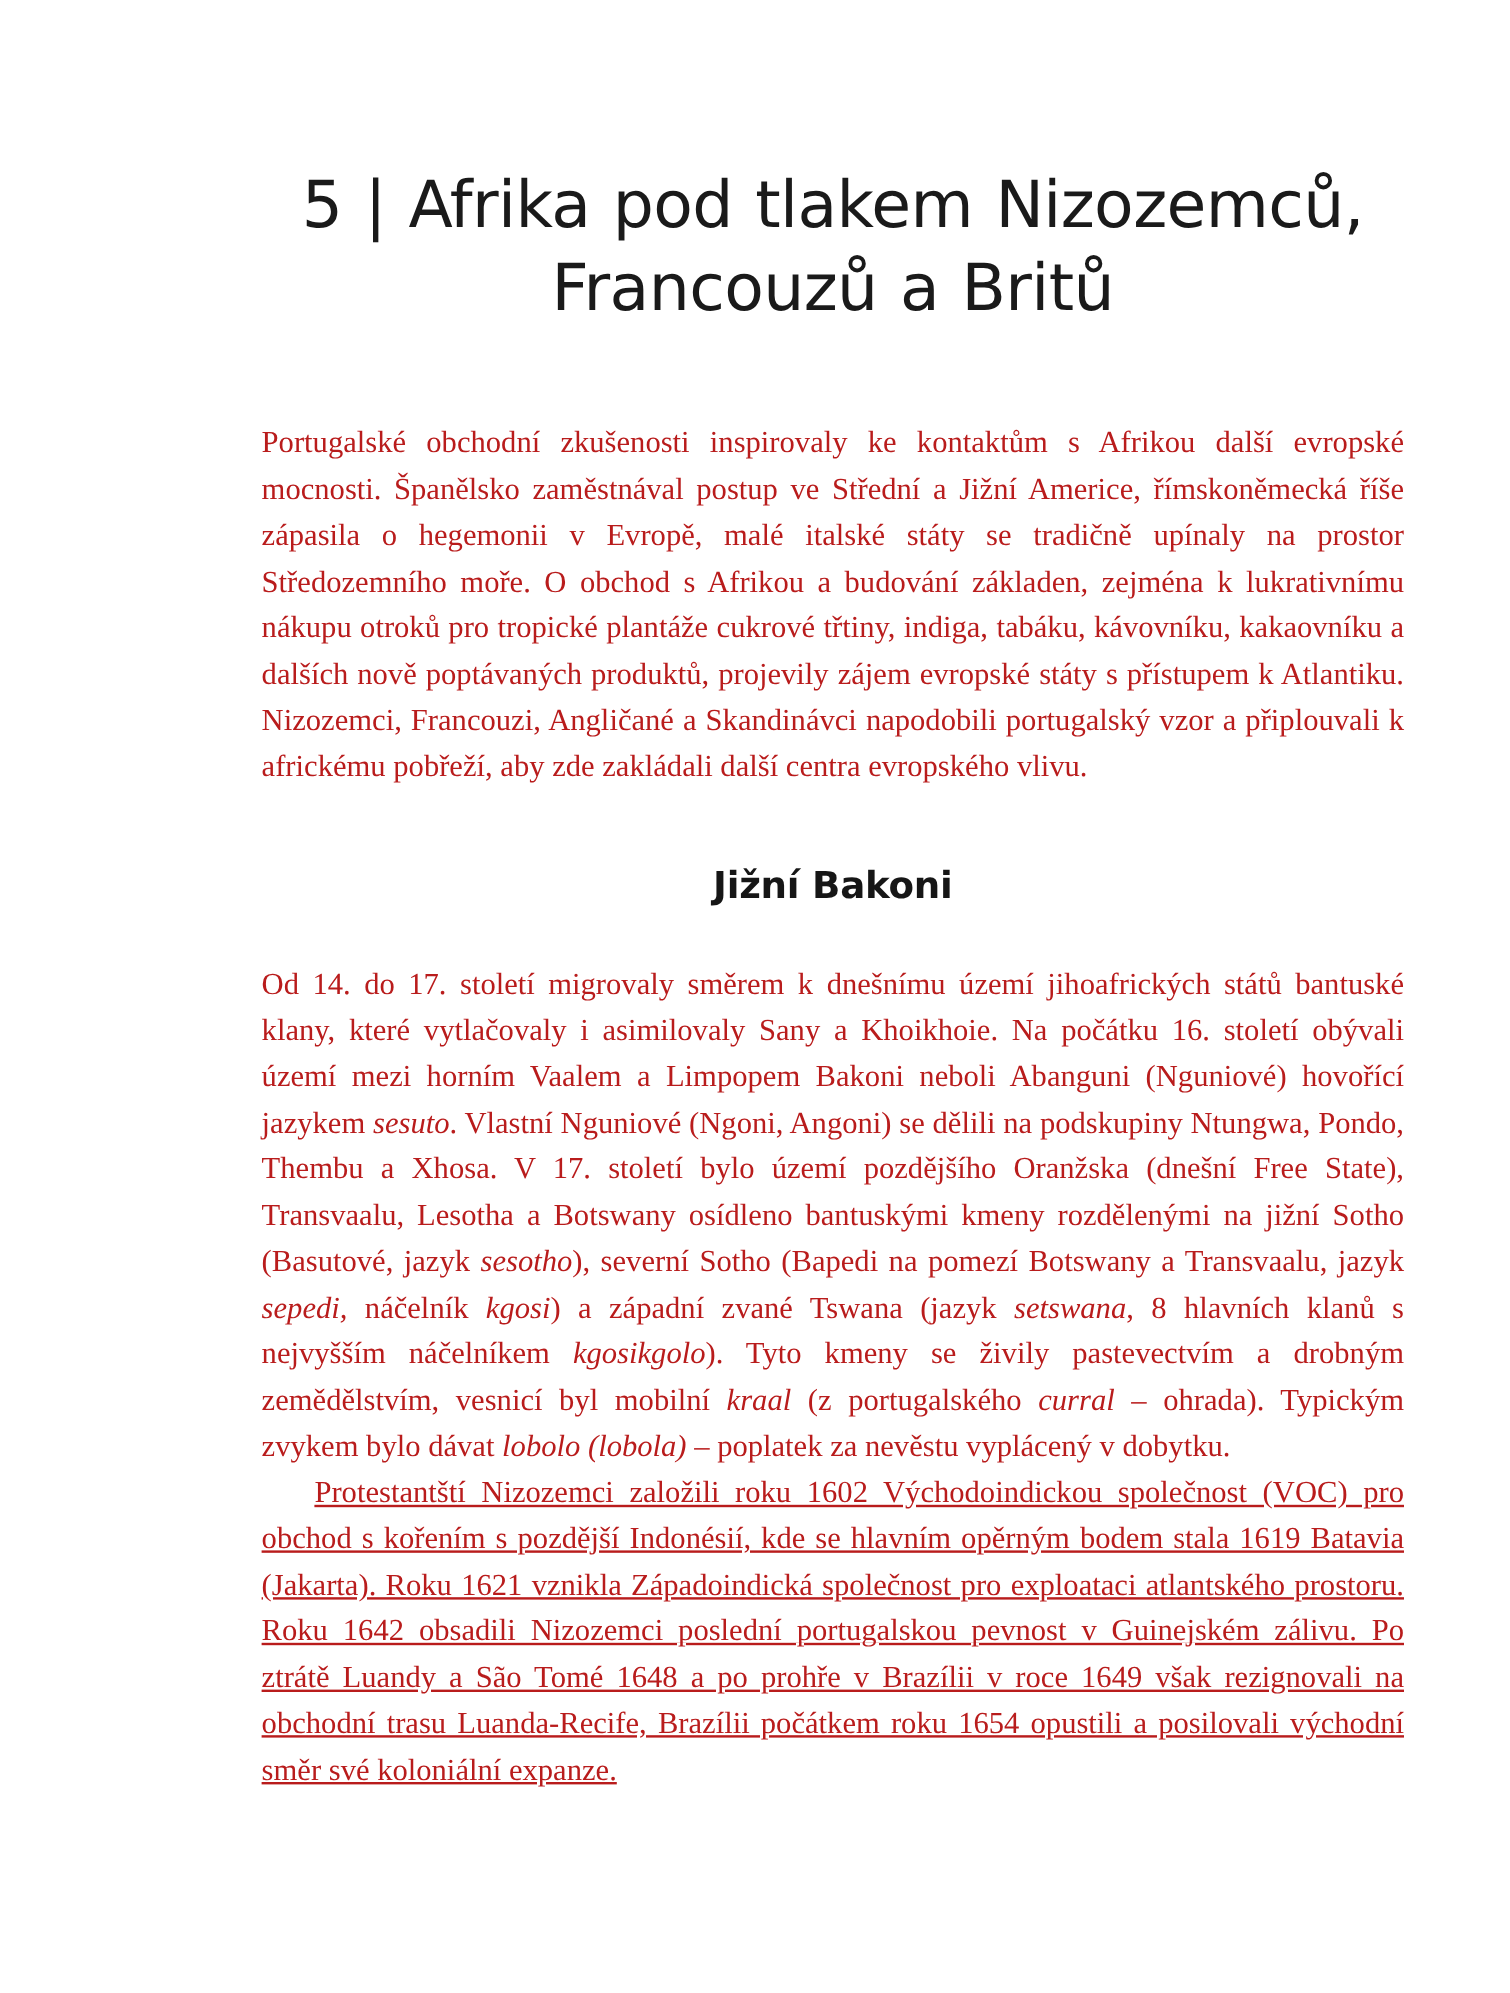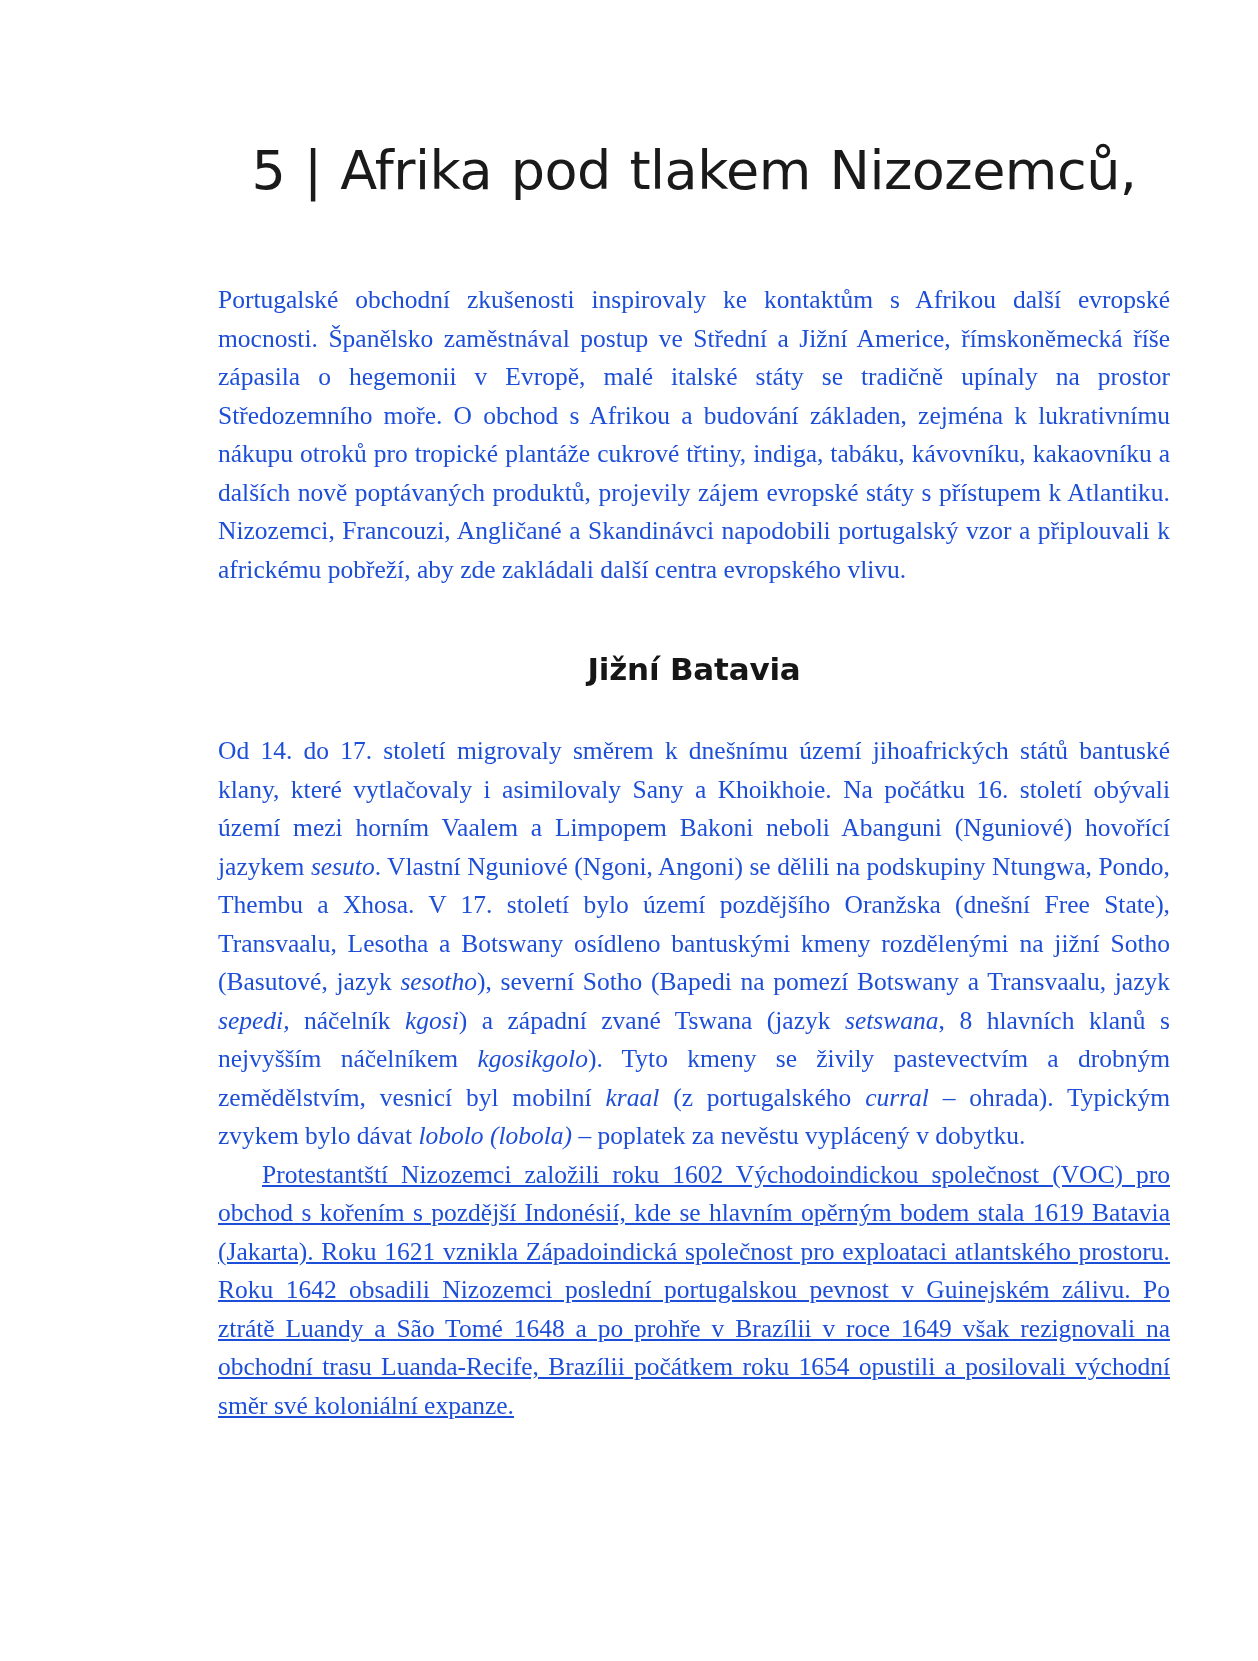--- a/index.html
+++ b/index.html
@@ -40,21 +40,21 @@
     white-space: pre;
   }
   
   .body-block {
     margin-top: 76px;
   }
   p.body {
     font-family: "Liberation Serif", "DejaVu Serif", serif;
     font-size: 25.5px;
     line-height: 38.5px;
-    color: #1d4ed8;
+    color: #b91c1c;
     text-align: justify;
     text-justify: inter-word;
     margin: 0;
     hyphens: none;
     -webkit-hyphens: none;
   }
   p.body.indent {
     text-indent: 44px;
     text-decoration: underline;
   }
@@ -79,27 +79,28 @@
   }
 </style>
 </head>
 <body>
 
 <div class="page">
   <div class="content">
 
     <h1 class="chapter-title">
       <span class="ttl-line">5 | Afrika pod tlakem Nizozemců,</span>
+      <span class="ttl-line">Francouzů a Britů</span>
     </h1>
 
     <div class="body-block">
       <p class="body">Portugalské obchodní zkušenosti inspirovaly ke kontaktům s Afrikou další evropské mocnosti. Španělsko zaměstnával postup ve Střední a Jižní Americe, římskoněmecká říše zápasila o hegemonii v Evropě, malé italské státy se tradičně upínaly na prostor Středozemního moře. O obchod s Afrikou a budování základen, zejména k lukrativnímu nákupu otroků pro tropické plantáže cukrové třtiny, indiga, tabáku, kávovníku, kakaovníku a dalších nově poptávaných produktů, projevily zájem evropské státy s přístupem k Atlantiku. Nizozemci, Francouzi, Angličané a Skandinávci napodobili portugalský vzor a připlouvali k africkému pobřeží, aby zde zakládali další centra evropského vlivu.</p>
     </div>
 
-    <h2 class="section-heading">Jižní Batavia</h2>
+    <h2 class="section-heading">Jižní Bakoni</h2>
 
     <div class="sec2">
       <p class="body">
         <span>Od 14. do 17. století migrovaly směrem k dnešnímu území jihoafrických států bantuské klany, které vytlačovaly i asimilovaly Sany a Khoikhoie. Na počátku 16. století obývali území mezi horním Vaalem a Limpopem Bakoni neboli Abanguni (Nguniové) hovořící jazykem </span><i>sesuto</i><span>. Vlastní Nguniové (Ngoni, Angoni) se dělili na podskupiny Ntungwa, Pondo, Thembu a Xhosa. V 17. století bylo území pozdějšího Oranžska (dnešní Free State), Transvaalu, Lesotha a Botswany osídleno bantuskými kmeny rozdělenými na jižní Sotho (Basutové, jazyk </span><i>sesotho</i><span>), severní Sotho (Bapedi na pomezí Botswany a Transvaalu, jazyk </span><i>sepedi,</i><span> náčelník </span><i>kgosi</i><span>) a západní zvané Tswana (jazyk </span><i>setswana</i><span>, 8 hlavních klanů s nejvyšším náčelníkem </span><i>kgosikgolo</i><span>). Tyto kmeny se živily pastevectvím a drobným zemědělstvím, vesnicí byl mobilní </span><i>kraal</i><span> (z portugalského </span><i>curral</i><span> – ohrada). Typickým zvykem bylo dávat </span><i>lobolo (lobola)</i><span> – poplatek za nevěstu vyplácený v dobytku.</span>
       </p>
       <p class="body indent">Protestantští Nizozemci založili roku 1602 Východoindickou společnost (VOC) pro obchod s kořením s pozdější Indonésií, kde se hlavním opěrným bodem stala 1619 Batavia (Jakarta). Roku 1621 vznikla Západoindická společnost pro exploataci atlantského prostoru. Roku 1642 obsadili Nizozemci poslední portugalskou pevnost v Guinejském zálivu. Po ztrátě Luandy a São Tomé 1648 a po prohře v Brazílii v roce 1649 však rezignovali na obchodní trasu Luanda-Recife, Brazílii počátkem roku 1654 opustili a posilovali východní směr své koloniální expanze.</p>
     </div>
 
   </div>
 </div>

